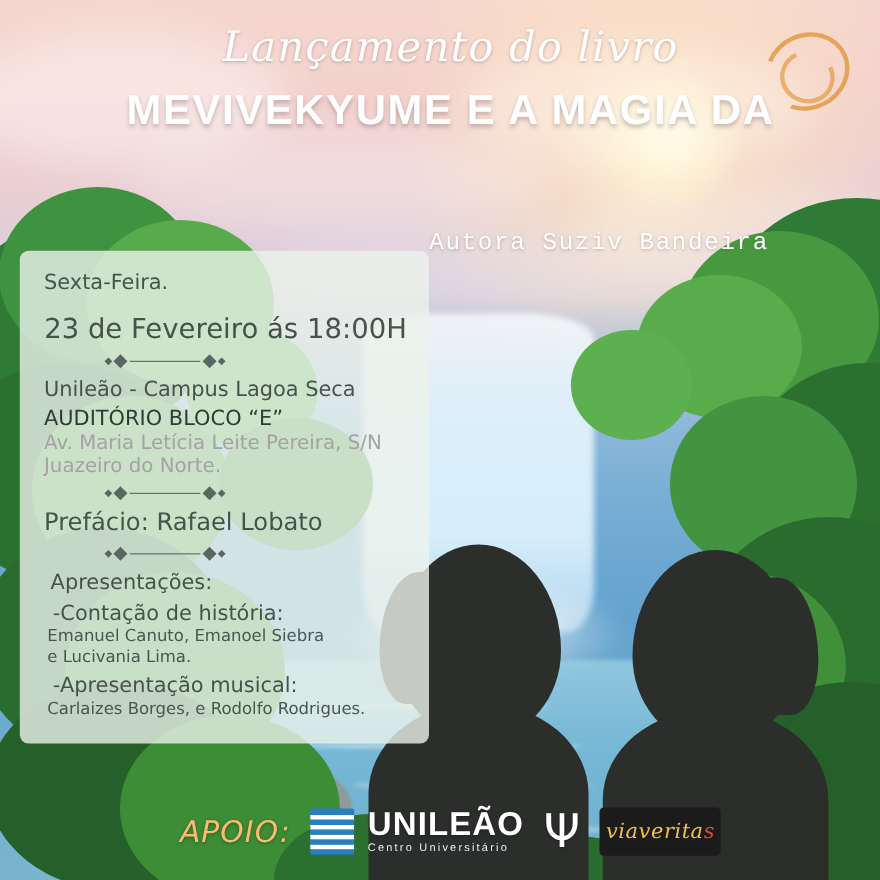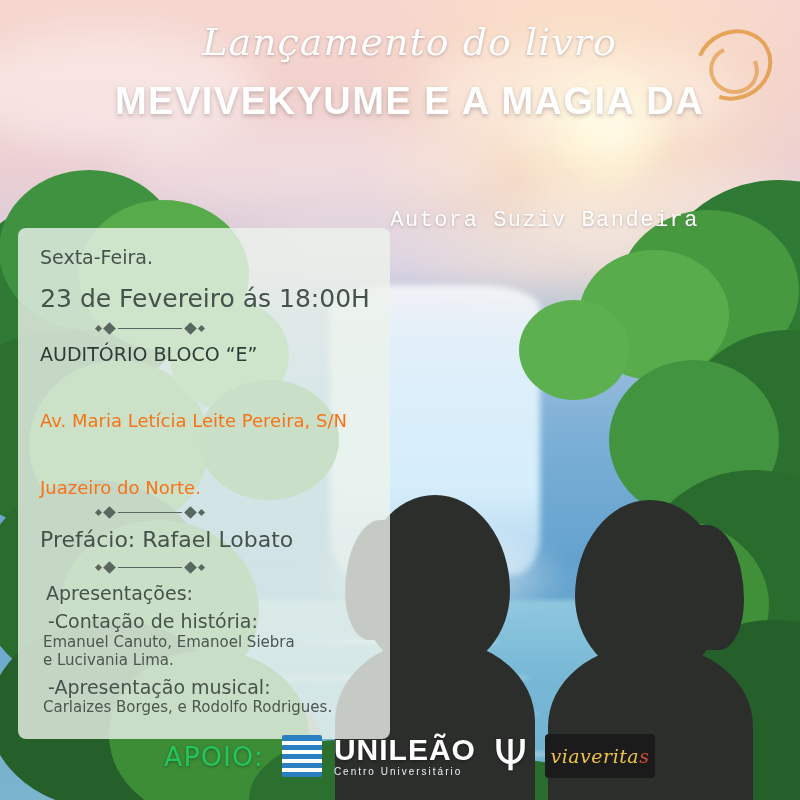--- a/index.html
+++ b/index.html
@@ -210,21 +210,21 @@
     z-index: 40;
     color: #3d4a43;
     font-family: "DejaVu Sans", sans-serif;
   }
   .ln { line-height: 1.18; }
   .l-date1 { font-size: 19px; color: #46534b; margin-bottom: 16px; }
   .l-date2 { font-size: 25px; color: #46534b; margin-bottom: 6px; text-align: center; }
   .l-local-label { font-size: 19px; color: #46534b; }
   .l-local { font-size: 19px; color: #46534b; }
   .l-aud { font-size: 19px; color: #2f3b35; margin-top: 4px; }
-  .l-addr { font-size: 18px; color: #f97316; margin-top: 45px; }
+  .l-addr { font-size: 18px; color: #a3a3a3; }
   .l-prefacio { font-size: 22px; color: #46534b; }
   .l-apres { font-size: 19px; color: #46534b; margin-left: 6px; }
   .l-sub { font-size: 19px; color: #46534b; margin-left: 8px; margin-top: 6px; }
   .l-names { font-size: 15px; color: #4b564f; margin-left: 3px; line-height: 1.25; }
 
   .divider {
     display: flex;
     align-items: center;
     justify-content: center;
     gap: 4px;
@@ -251,23 +251,24 @@
     height: 72px;
     display: flex;
     align-items: center;
     justify-content: center;
     gap: 18px;
     z-index: 45;
   }
   .apoio {
     font-family: "DejaVu Sans", sans-serif;
     font-size: 27px;
-    color: #22c55e;
+    color: #fdba74;
     letter-spacing: 1px;
     text-shadow: 0 1px 3px rgba(0,0,0,0.35);
+    font-style: italic;
   }
   .unileao {
     display: flex;
     align-items: center;
     gap: 12px;
   }
   .unileao-mark {
     width: 40px; height: 42px;
     background: linear-gradient(180deg, #2a7fc1 0%, #2a7fc1 100%);
     position: relative;
@@ -410,20 +411,21 @@
     <div class="ln l-date2">23 de Fevereiro ás 18:00H</div>
 
     <div class="divider">
       <span class="dia small"></span>
       <span class="dia"></span>
       <span class="bar"></span>
       <span class="dia"></span>
       <span class="dia small"></span>
     </div>
 
+    <div class="ln l-local">Unileão - Campus Lagoa Seca</div>
     <div class="ln l-aud">AUDITÓRIO BLOCO “E”</div>
     <div class="ln l-addr">Av. Maria Letícia Leite Pereira, S/N</div>
     <div class="ln l-addr">Juazeiro do Norte.</div>
 
     <div class="divider">
       <span class="dia small"></span>
       <span class="dia"></span>
       <span class="bar"></span>
       <span class="dia"></span>
       <span class="dia small"></span>

